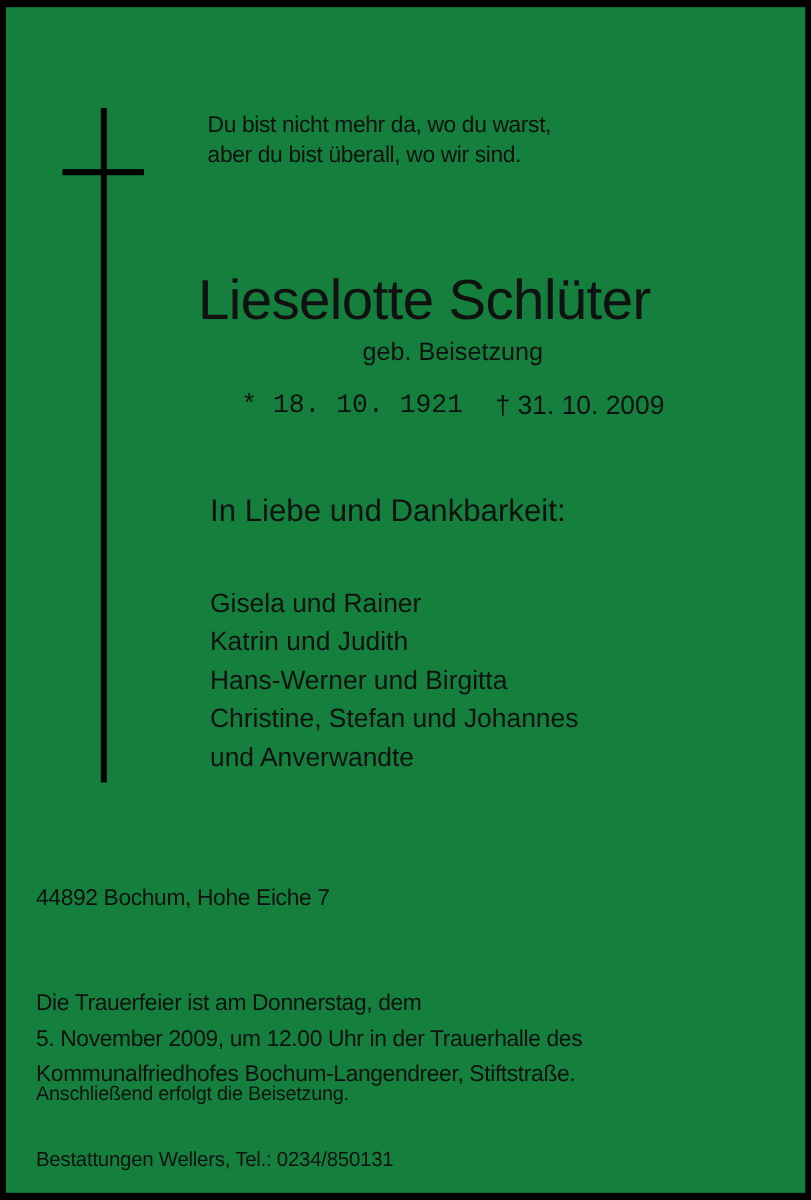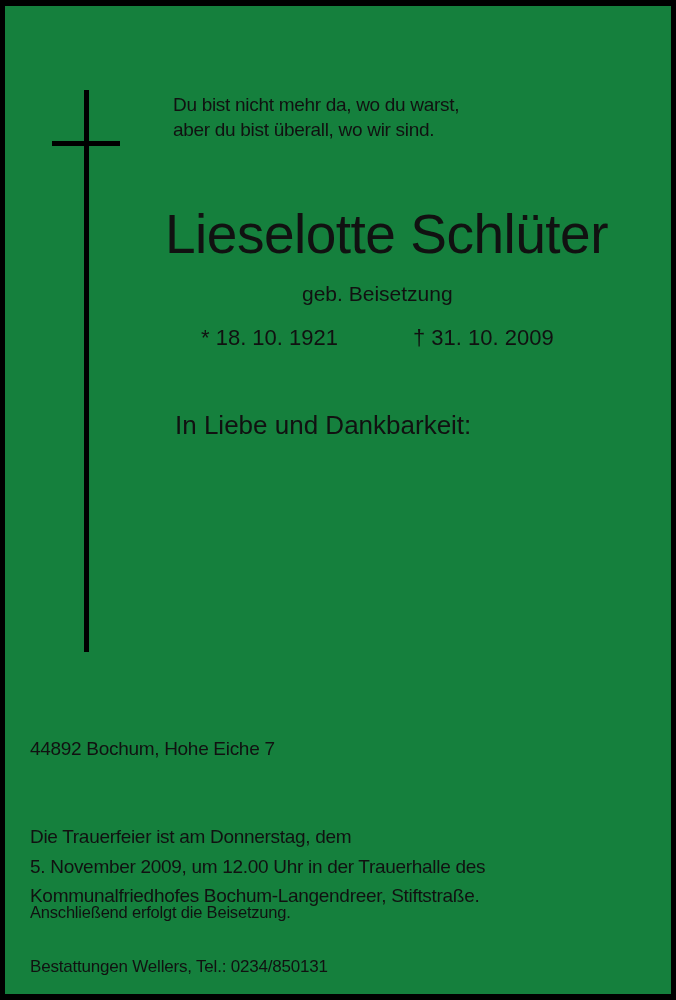--- a/index.html
+++ b/index.html
@@ -3,23 +3,23 @@
 <meta charset="utf-8">
 <style>
   html, body { margin:0; padding:0; }
   body { width:676px; height:1000px; background:#000; position:relative; overflow:hidden;
          font-family:"Liberation Sans", sans-serif; color:#111; }
   .page { position:absolute; left:5px; top:6px; width:666px; height:988px; background:#15803d; }
   .abs { position:absolute; white-space:nowrap; }
   .cross-v { position:absolute; left:79px; top:84px; width:5px; height:562px; background:#000; }
   .cross-h { position:absolute; left:47px; top:135px; width:68px; height:5px; background:#000; }
   .motto { left:168px; top:86px; font-size:19px; line-height:25px; letter-spacing:-0.3px; }
-  .name { left:160px; top:196px; font-size:55px; letter-spacing:-0.5px; }
+  .name { left:160px; top:216px; font-size:47px; letter-spacing:-0.5px; }
   .maiden { left:297px; top:276px; font-size:21px; }
-  .born { left:196px; top:319px; font-size:22px; }
+  .born { left:196px; top:319px; font-size:22px;font-family:Liberation Mono, monospace; }
   .died { left:408px; top:319px; font-size:22px;text-align:center; }
   .thanks { left:170px; top:404px; font-size:26px; }
   .family { left:170px; top:481px; font-size:22px; line-height:32px; }
   .address { left:25px; top:732px; font-size:19px; letter-spacing:-0.3px;text-align:center; }
   .ceremony { left:25px; top:816px; font-size:19px; line-height:29.5px; letter-spacing:-0.3px; }
   .burial { left:25px; top:897px; font-size:16.5px; letter-spacing:-0.2px; }
   .undertaker { left:25px; top:951px; font-size:17px; letter-spacing:-0.2px; }
   .line { display:block; }
 </style>
 </head>
@@ -34,20 +34,27 @@
     <span class="line">aber du bist überall, wo wir sind.</span>
   </div>
 
   <div class="abs name">Lieselotte Schlüter</div>
   <div class="abs maiden">geb. Beisetzung</div>
   <div class="abs born">* 18. 10. 1921</div>
   <div class="abs died">† 31. 10. 2009</div>
 
   <div class="abs thanks">In Liebe und Dankbarkeit:</div>
 
+  <div class="abs family">
+    <span class="line">Gisela und Rainer</span>
+    <span class="line">Katrin und Judith</span>
+    <span class="line">Hans-Werner und Birgitta</span>
+    <span class="line">Christine, Stefan und Johannes</span>
+    <span class="line">und Anverwandte</span>
+  </div>
 
   <div class="abs address">44892 Bochum, Hohe Eiche 7</div>
 
   <div class="abs ceremony">
     <span class="line">Die Trauerfeier ist am Donnerstag, dem</span>
     <span class="line">5. November 2009, um 12.00 Uhr in der Trauerhalle des</span>
     <span class="line">Kommunalfriedhofes Bochum-Langendreer, Stiftstraße.</span>
   </div>
 
   <div class="abs burial">Anschließend erfolgt die Beisetzung.</div>

